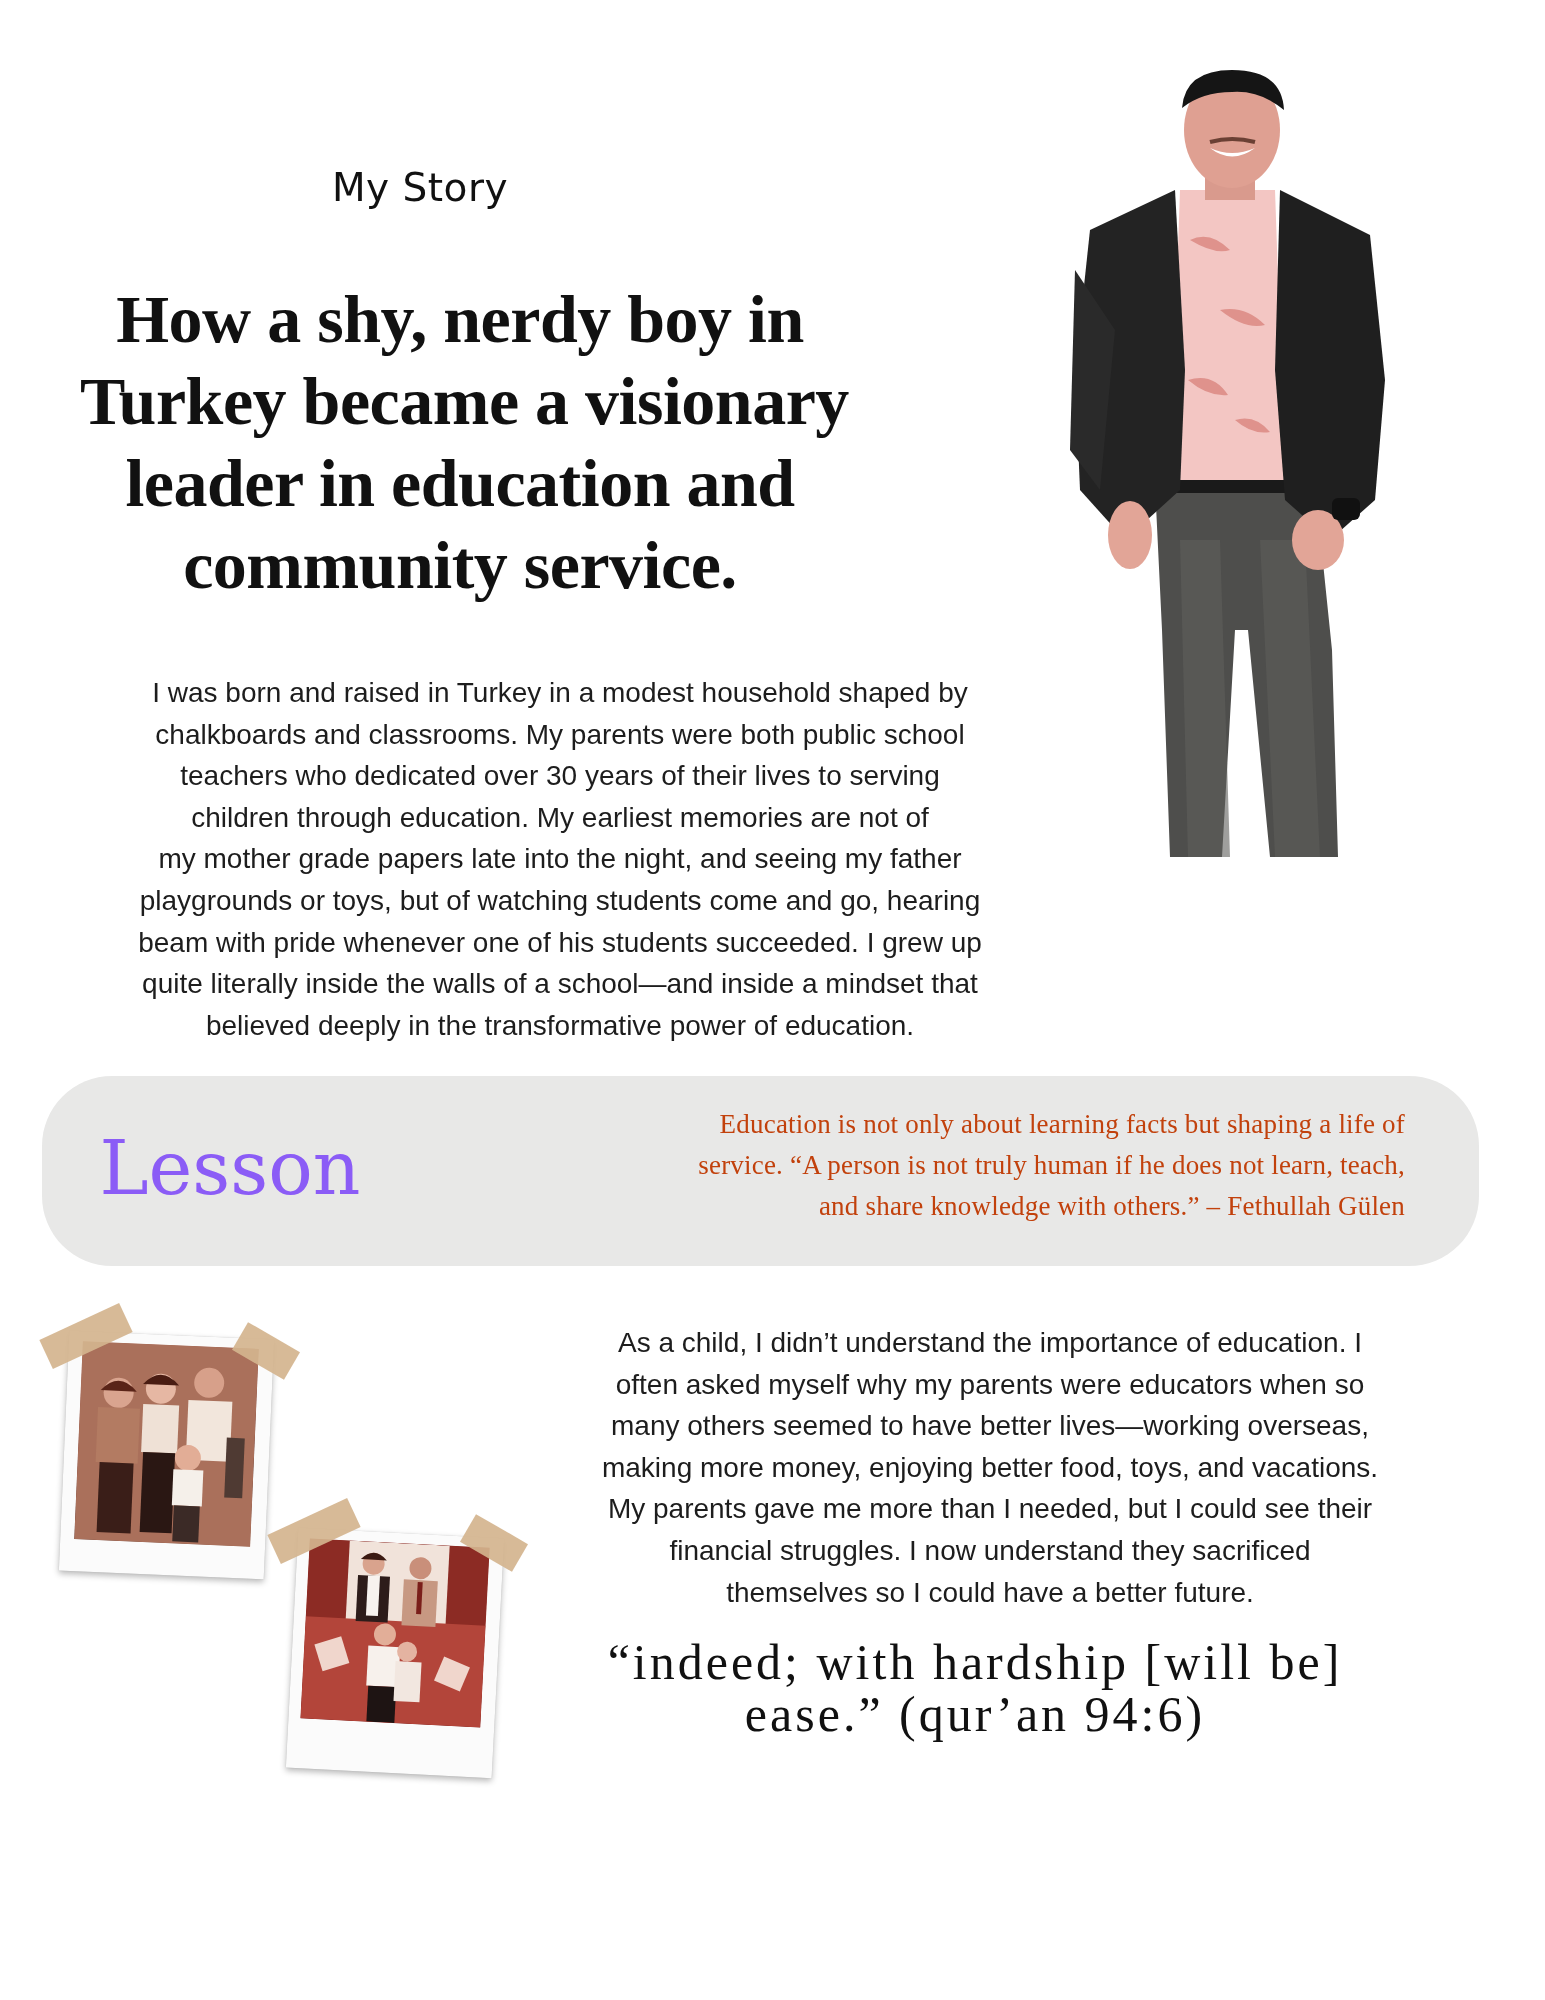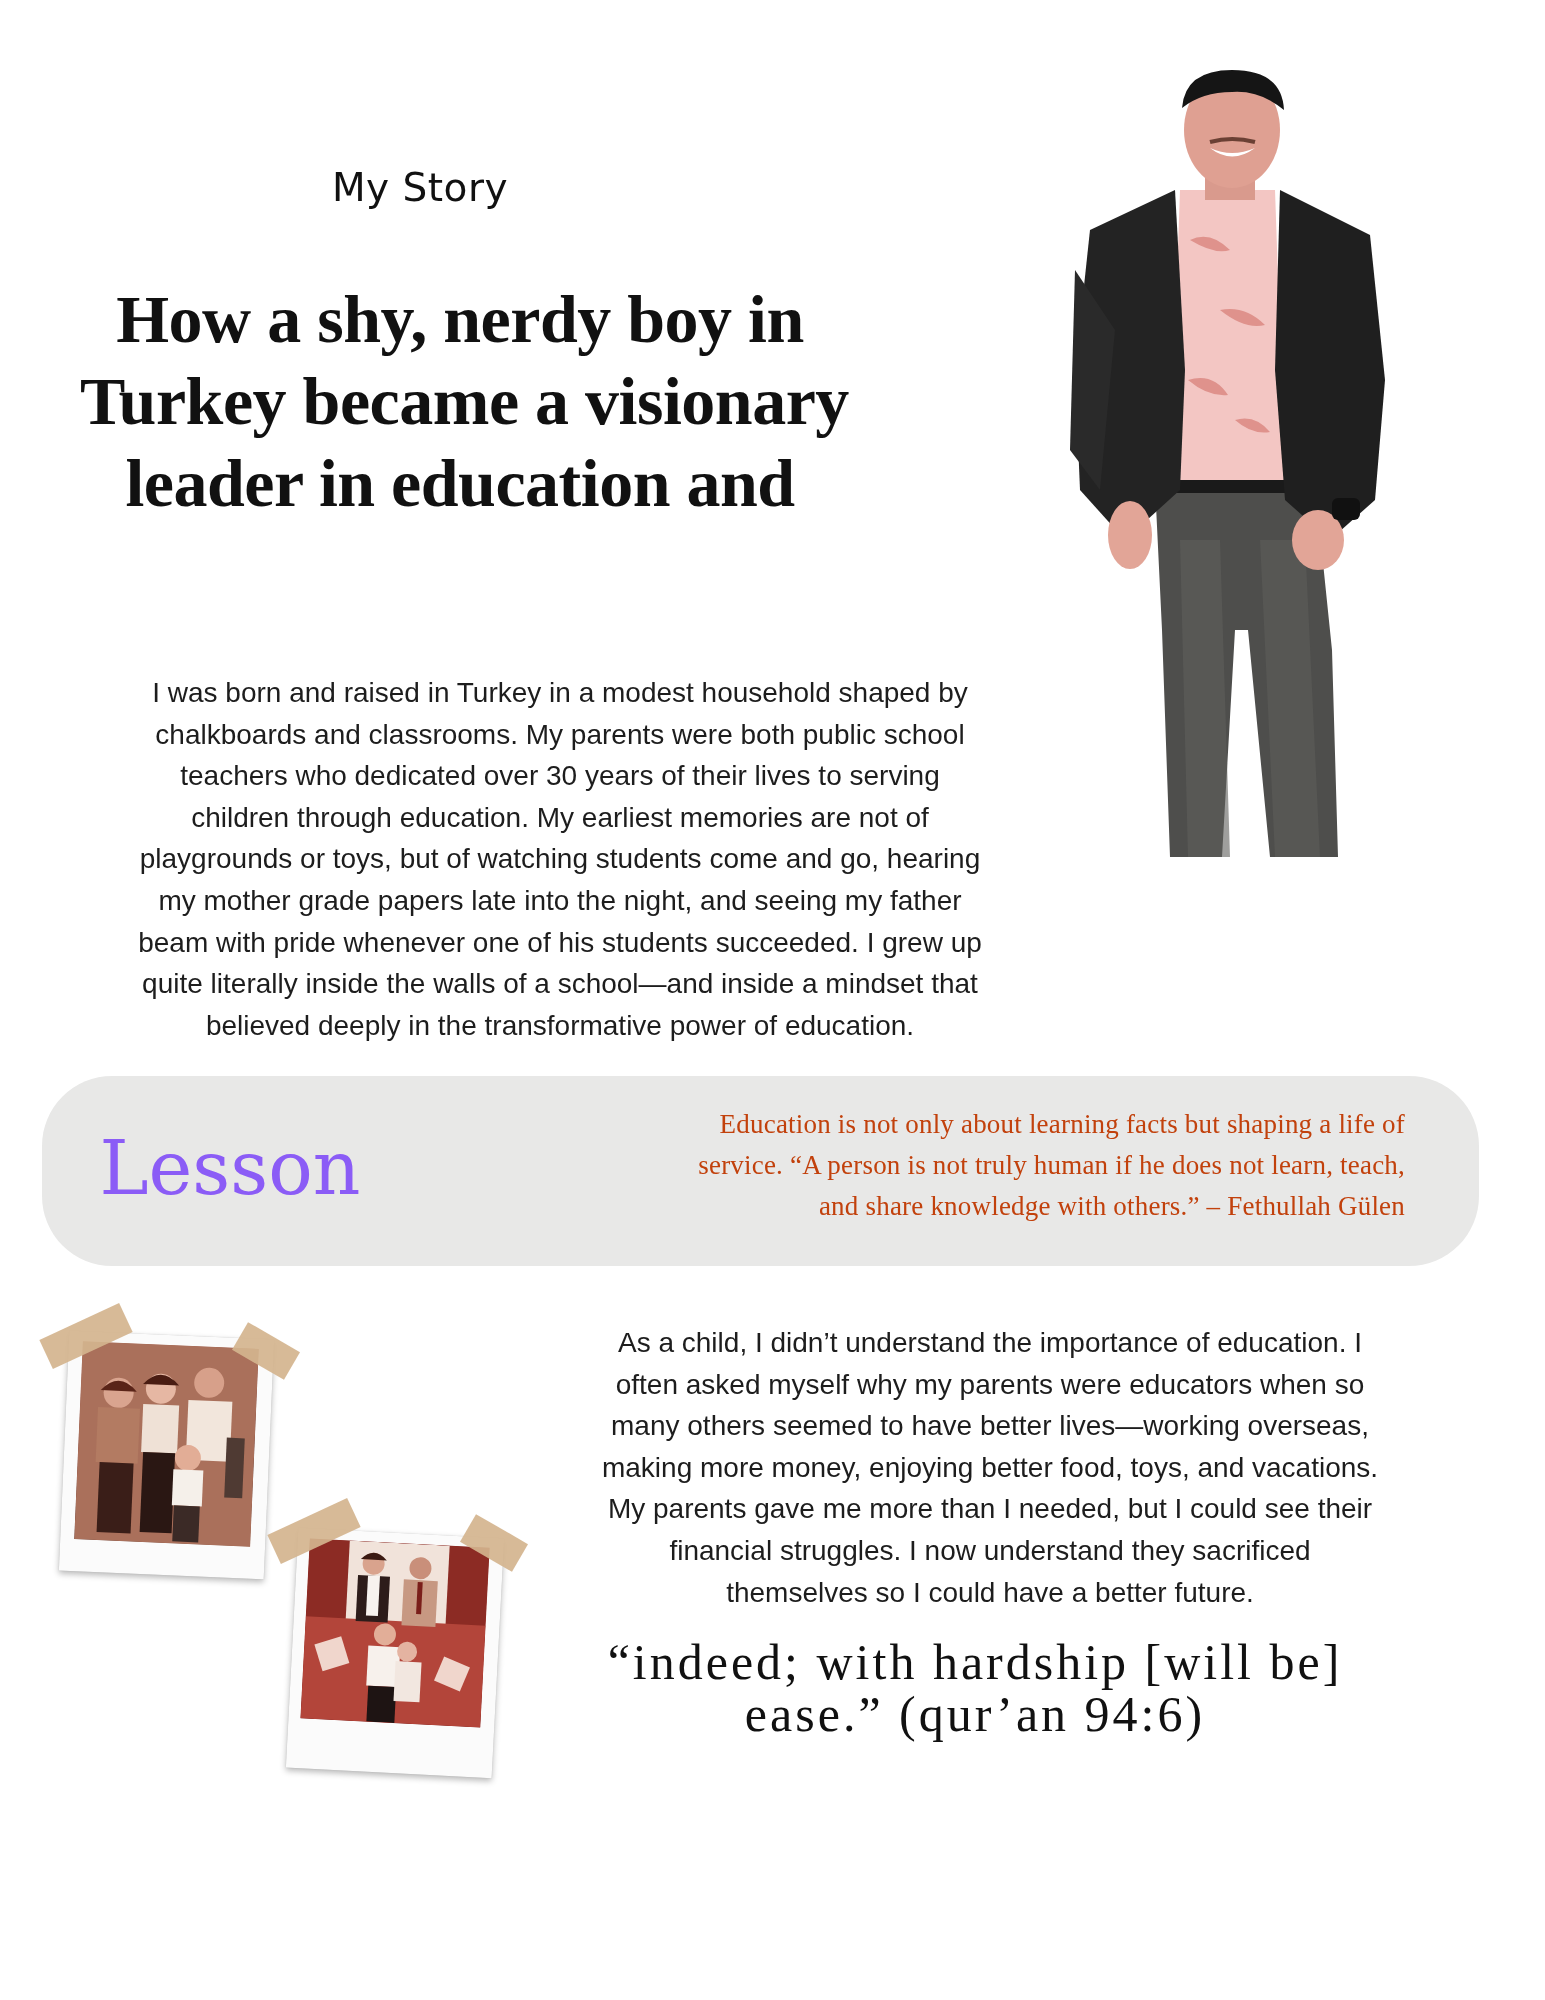--- a/index.html
+++ b/index.html
@@ -74,20 +74,21 @@
   </style>
 </head>
 <body>
 
 <div class="abs section-label">My Story</div>
 
 <h1 class="abs headline" style="margin:0;font-weight:bold;">
   <span>How a shy, nerdy boy in</span>
   <span>Turkey became a visionary</span>
   <span>leader in education and</span>
+  <span>community service.</span>
 </h1>
 
 <svg class="abs figure" viewBox="0 0 320 790" width="320" height="790">
 
   <path d="M85 415 L245 415 L262 580 L268 787 L200 787 L178 560 L165 560 L152 787 L100 787 L92 560 Z" fill="#4e4e4c"></path>
   <path d="M110 470 L150 470 L160 787 L118 787 Z" fill="#5f5f5c" opacity="0.6"></path>
   <path d="M190 470 L235 470 L250 787 L205 787 Z" fill="#5f5f5c" opacity="0.5"></path>
 
   <rect x="95" y="405" width="150" height="18" fill="#1a1a1a"></rect>
 
@@ -110,22 +111,22 @@
 
   <path d="M140 78 Q162 95 185 78 Q162 88 140 78 Z" fill="#fff"></path>
   <path d="M140 72 Q162 66 185 72" stroke="#6b4034" stroke-width="4" fill="none"></path>
 </svg>
 
 <div class="abs body-para para1">
   <span>I was born and raised in Turkey in a modest household shaped by</span>
   <span>chalkboards and classrooms. My parents were both public school</span>
   <span>teachers who dedicated over 30 years of their lives to serving</span>
   <span>children through education. My earliest memories are not of</span>
+  <span>my mother grade papers late into the night, and seeing my father</span>
   <span>playgrounds or toys, but of watching students come and go, hearing</span>
-  <span>my mother grade papers late into the night, and seeing my father</span>
   <span>beam with pride whenever one of his students succeeded. I grew up</span>
   <span>quite literally inside the walls of a school—and inside a mindset that</span>
   <span>believed deeply in the transformative power of education.</span>
 </div>
 
 <div class="abs lesson-box"></div>
 <div class="abs lesson-title">Lesson</div>
 <div class="abs lesson-text">
   <span>Education is not only about learning facts but shaping a life of</span>
   <span>service. “A person is not truly human if he does not learn, teach,</span>

